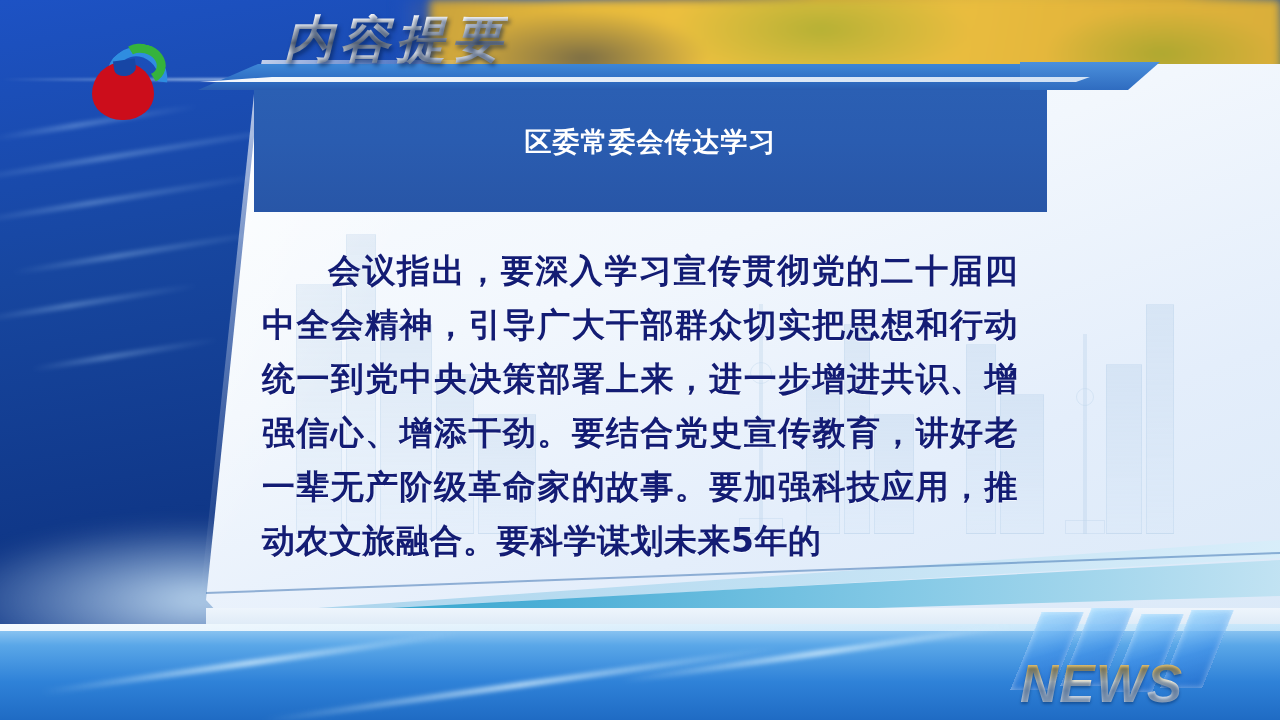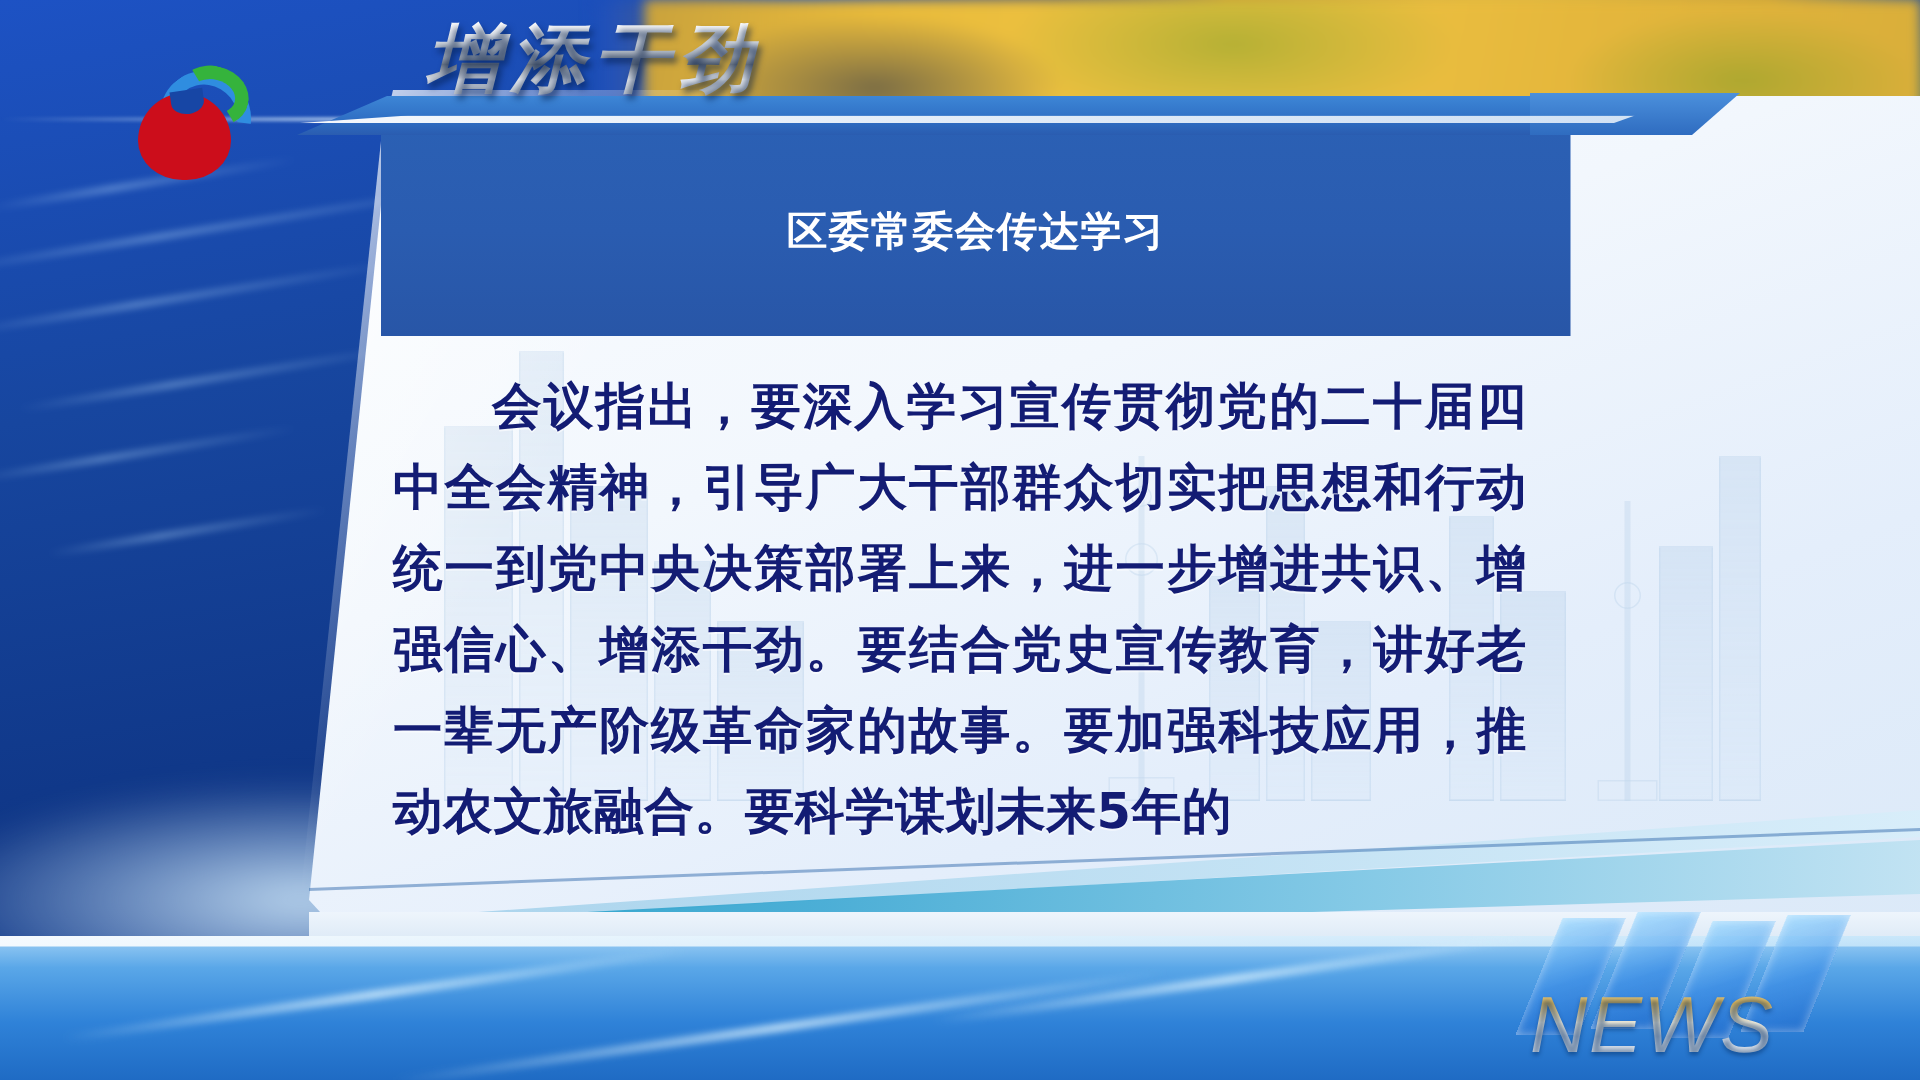--- a/index.html
+++ b/index.html
@@ -80,21 +80,21 @@
   .news-block { position:absolute; right:22px; bottom:2px; width:250px; height:110px; }
   .news-tiles { position:absolute; inset:0; overflow:hidden; opacity:.85; }
   .tile {
     position:absolute; width:42px; height:78px;
     background:linear-gradient(160deg, rgba(150,215,255,.9) 0%, rgba(60,140,230,.75) 55%, rgba(30,100,200,.6) 100%);
     transform:skewX(-22deg);
     box-shadow:inset 0 0 6px rgba(255,255,255,.55);
   }
   .news-text {
     position:absolute; left:12px; bottom:4px;
-    font-size:53px; font-weight:400; font-style:italic;
+    font-size:53px; font-weight:700; font-style:italic;
     letter-spacing:1px;
     font-family:"Liberation Sans", sans-serif;
     background:linear-gradient(180deg,#f6e6b4 0%, #d9b45a 26%, #f7f2e0 47%, #b9c7d8 62%, #eef4fa 82%, #9fb4c9 100%);
     -webkit-background-clip:text; background-clip:text; color:transparent;
     text-shadow:0 2px 3px rgba(0,40,90,.45);
   }
 
   
   .kicker {
     position:absolute; left:284px; top:14px;
@@ -157,21 +157,21 @@
     clip-path:polygon(0 40px, 1074px 0, 1074px 2px, 0 42px);
     background:rgba(70,120,180,.55);
   }
   .panel-bottom-strip {
     position:absolute; left:206px; top:608px; width:1074px; height:20px;
     background:linear-gradient(180deg,#eef5fc 0%, #dce9f6 100%);
   }
 
   
   .banner {
-    position:absolute; left:254px; top:84px; width:793px; height:140px;
+    position:absolute; left:254px; top:72px; width:793px; height:140px;
     background:linear-gradient(180deg,#2b60b4 0%, #2a5cb0 50%, #2856a7 100%);
   }
   .banner-bevel {
     position:absolute; left:198px; top:64px; width:900px; height:26px;
     clip-path:polygon(60px 0, 900px 0, 868px 26px, 0 26px);
     background:linear-gradient(180deg,#3d86d6 0%, #2f6fc4 60%, #2a5cb0 100%);
   }
   .banner-hairline {
     position:absolute; left:200px; top:77px; width:890px; height:5px;
     clip-path:polygon(72px 0, 890px 0, 876px 5px, 0 5px);
@@ -292,21 +292,21 @@
     </div>
   </div>
   <div class="banner-bevel"></div>
   <div class="banner-right-wedge"></div>
   <div class="banner-hairline"></div>
 
   <div class="body-text">
     <span>会议指出，要深入学习宣传贯彻党的二十届四中全会精神，引导广大干部群众切实把思想和行动统一到党中央决策部署上来，进一步增进共识、增强信心、增添干劲。要结合党史宣传教育，讲好老一辈无产阶级革命家的故事。要加强科技应用，推动农文旅融合。要科学谋划未来5年的</span>
   </div>
 
-  <div class="kicker">增添干劲</div>
+  <div class="kicker">内容提要</div>
 
   <div class="logo">
     <div class="arc-blue"></div>
     <div class="arc-green"></div>
     <div class="peach"></div>
     <div class="peach-notch"></div>
   </div>
 
   <div class="bottom-bar">
     <div class="bb-streak" style="left:40px;  top:36px; width:420px;"></div>

